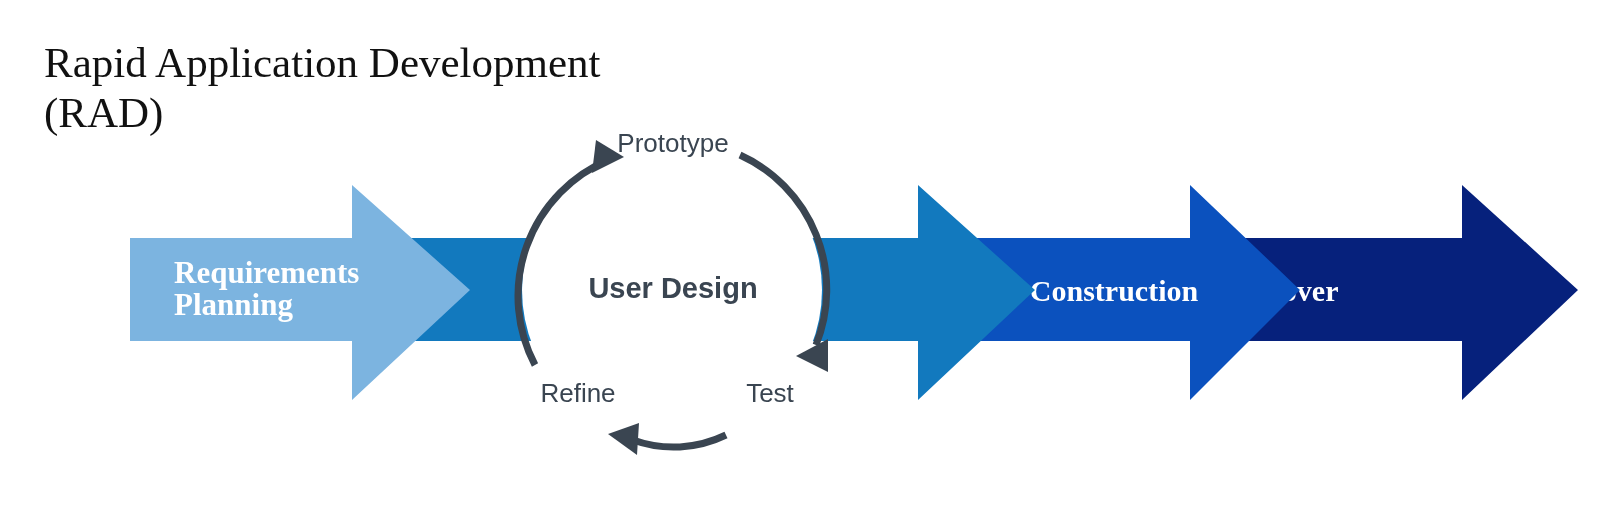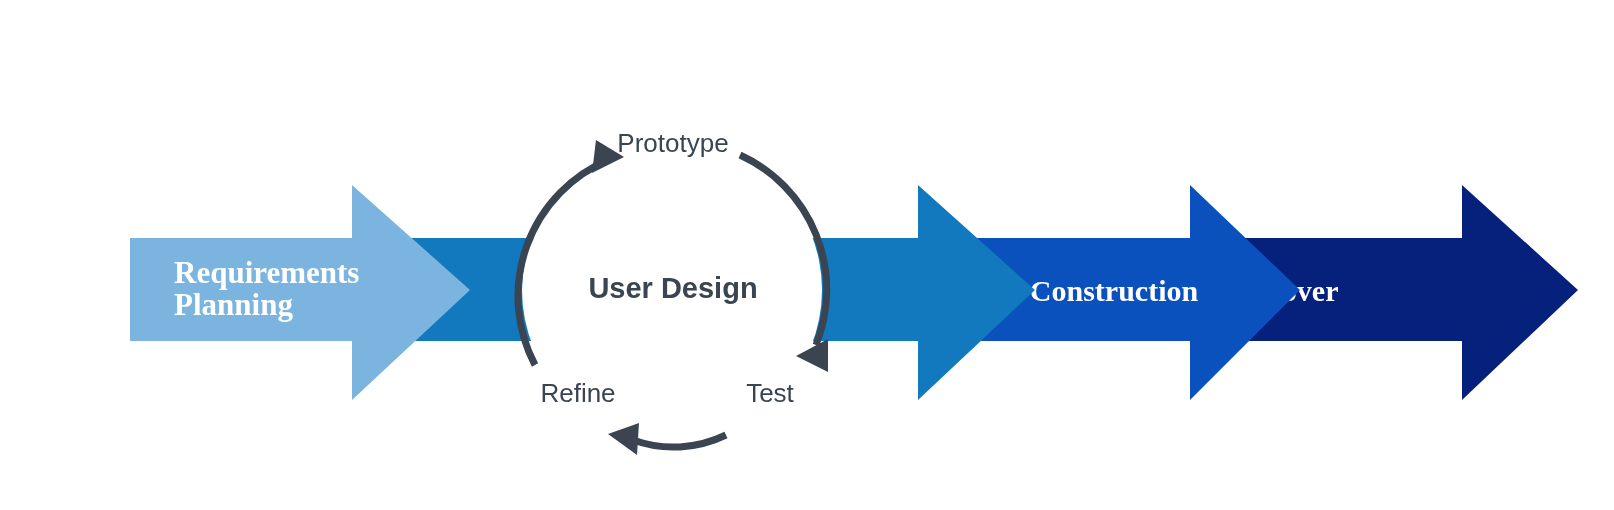--- a/index.html
+++ b/index.html
@@ -74,20 +74,22 @@
     stroke-width: 7;
     stroke-linecap: butt;
   }
   .cycle-head { fill: #3a4551; }
 </style>
 </head>
 <body style="background: rgb(255, 255, 255);">
 
 <div id="diagram-root">
 
+  <div id="page-title" style="color: rgb(17, 17, 17);">Rapid Application Development
+(RAD)</div>
 
   <svg id="flow-canvas" viewBox="0 0 1614 510" xmlns="http://www.w3.org/2000/svg">
 
     <defs>
 
       <clipPath id="clip-full">
         <rect x="0" y="0" width="1614" height="510"></rect>
       </clipPath>
     </defs>
 

